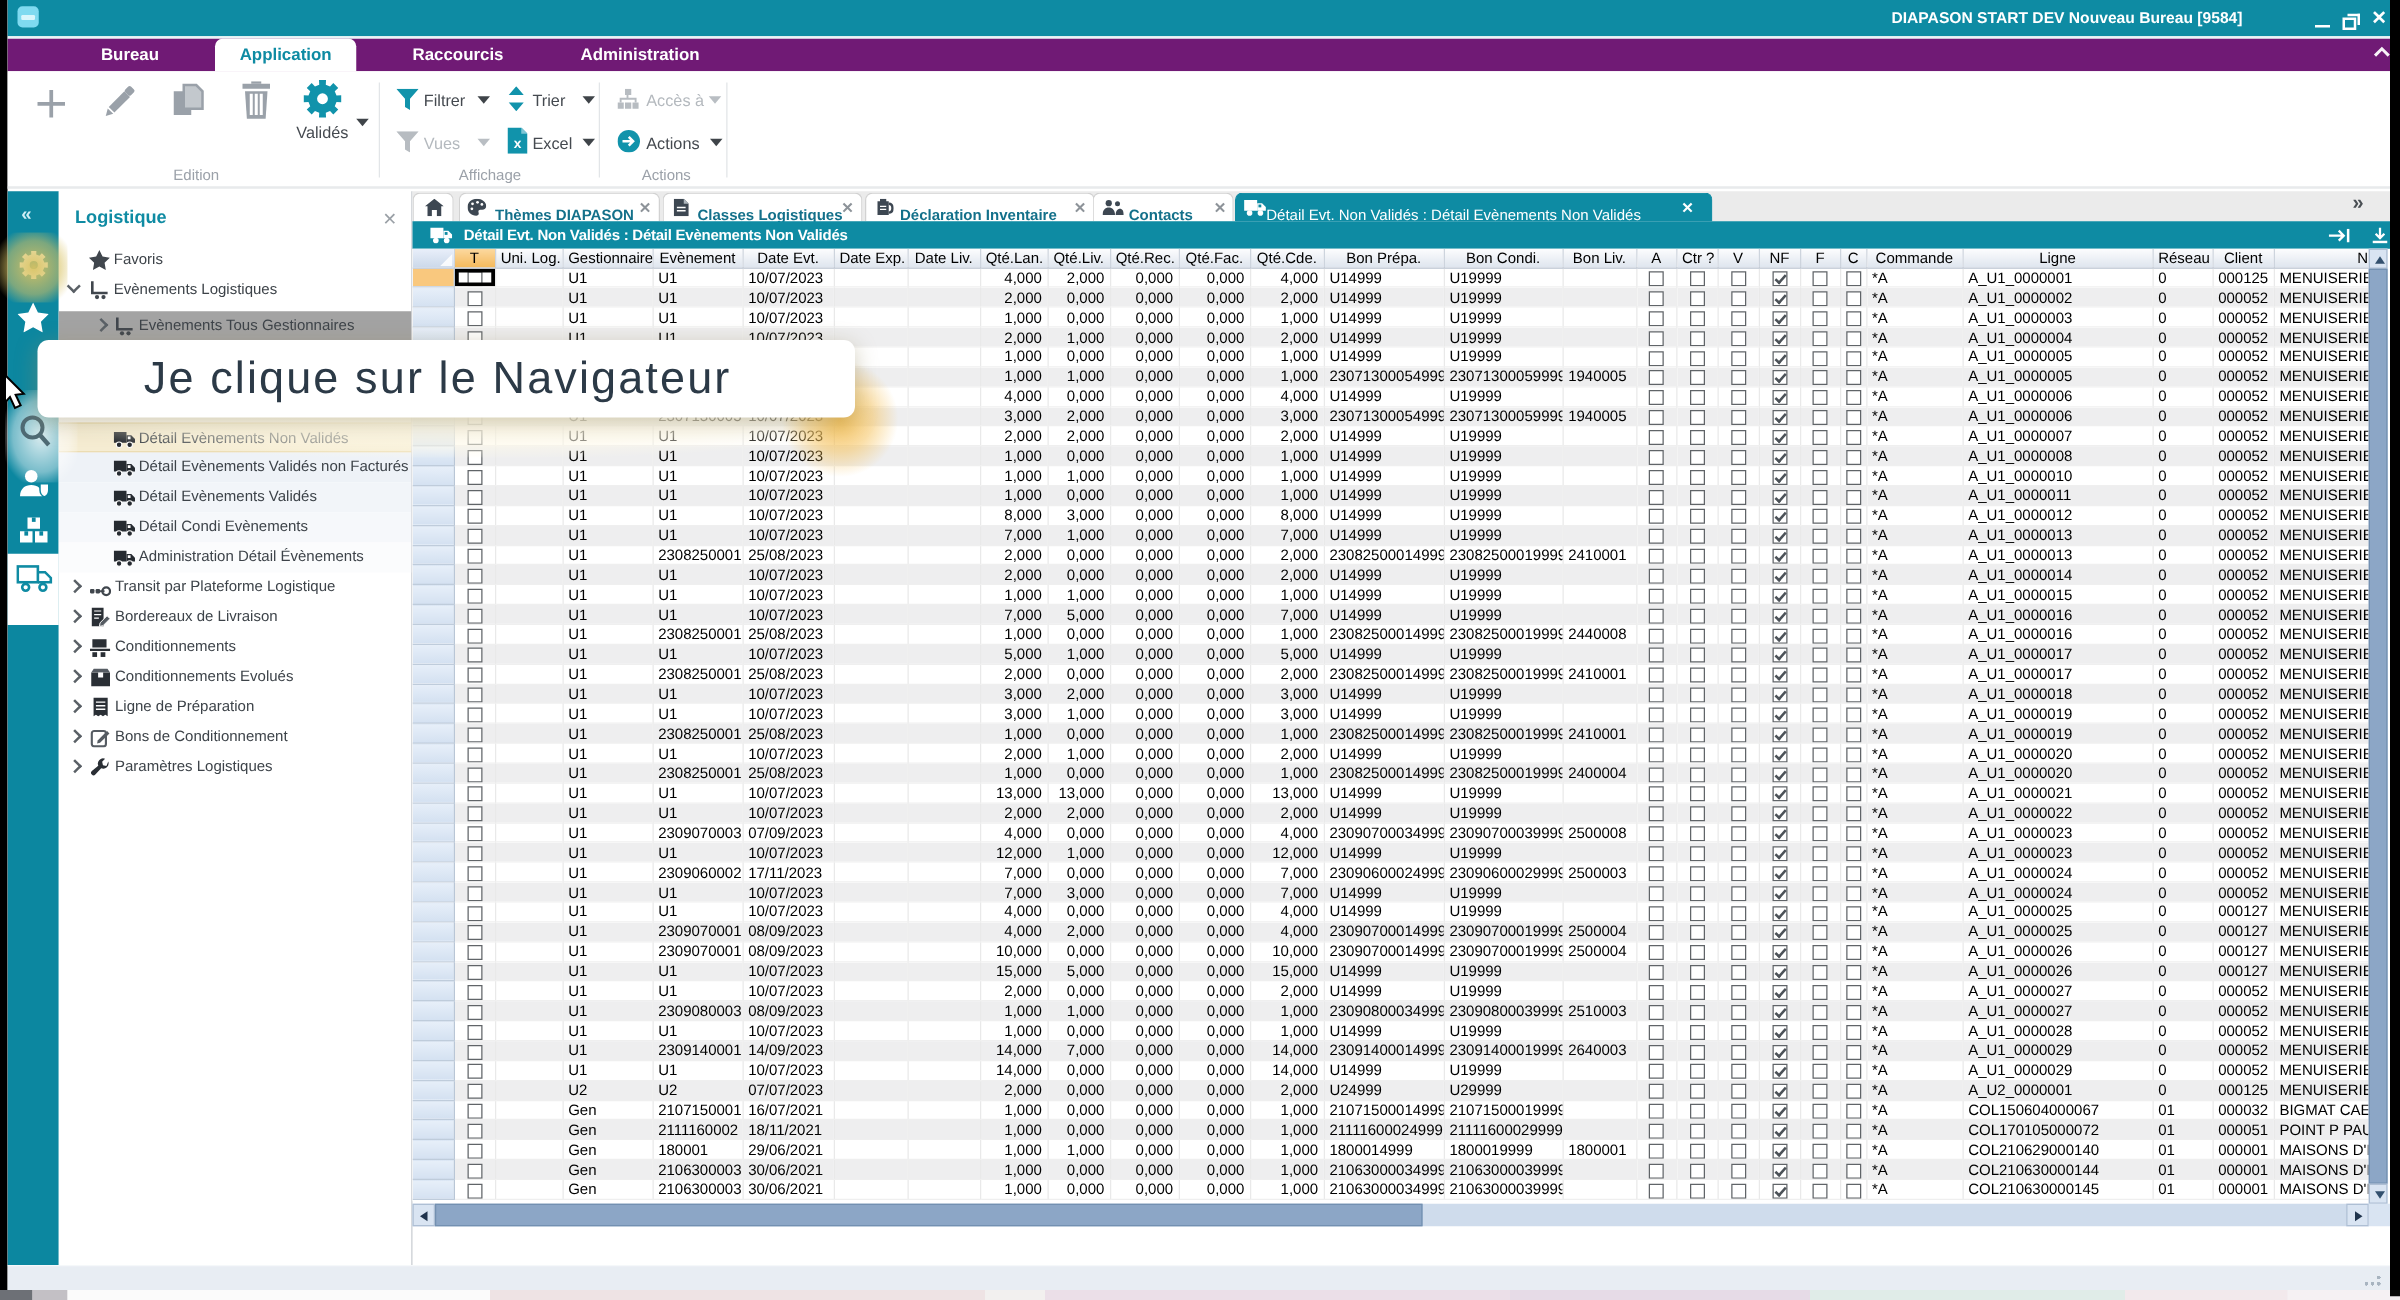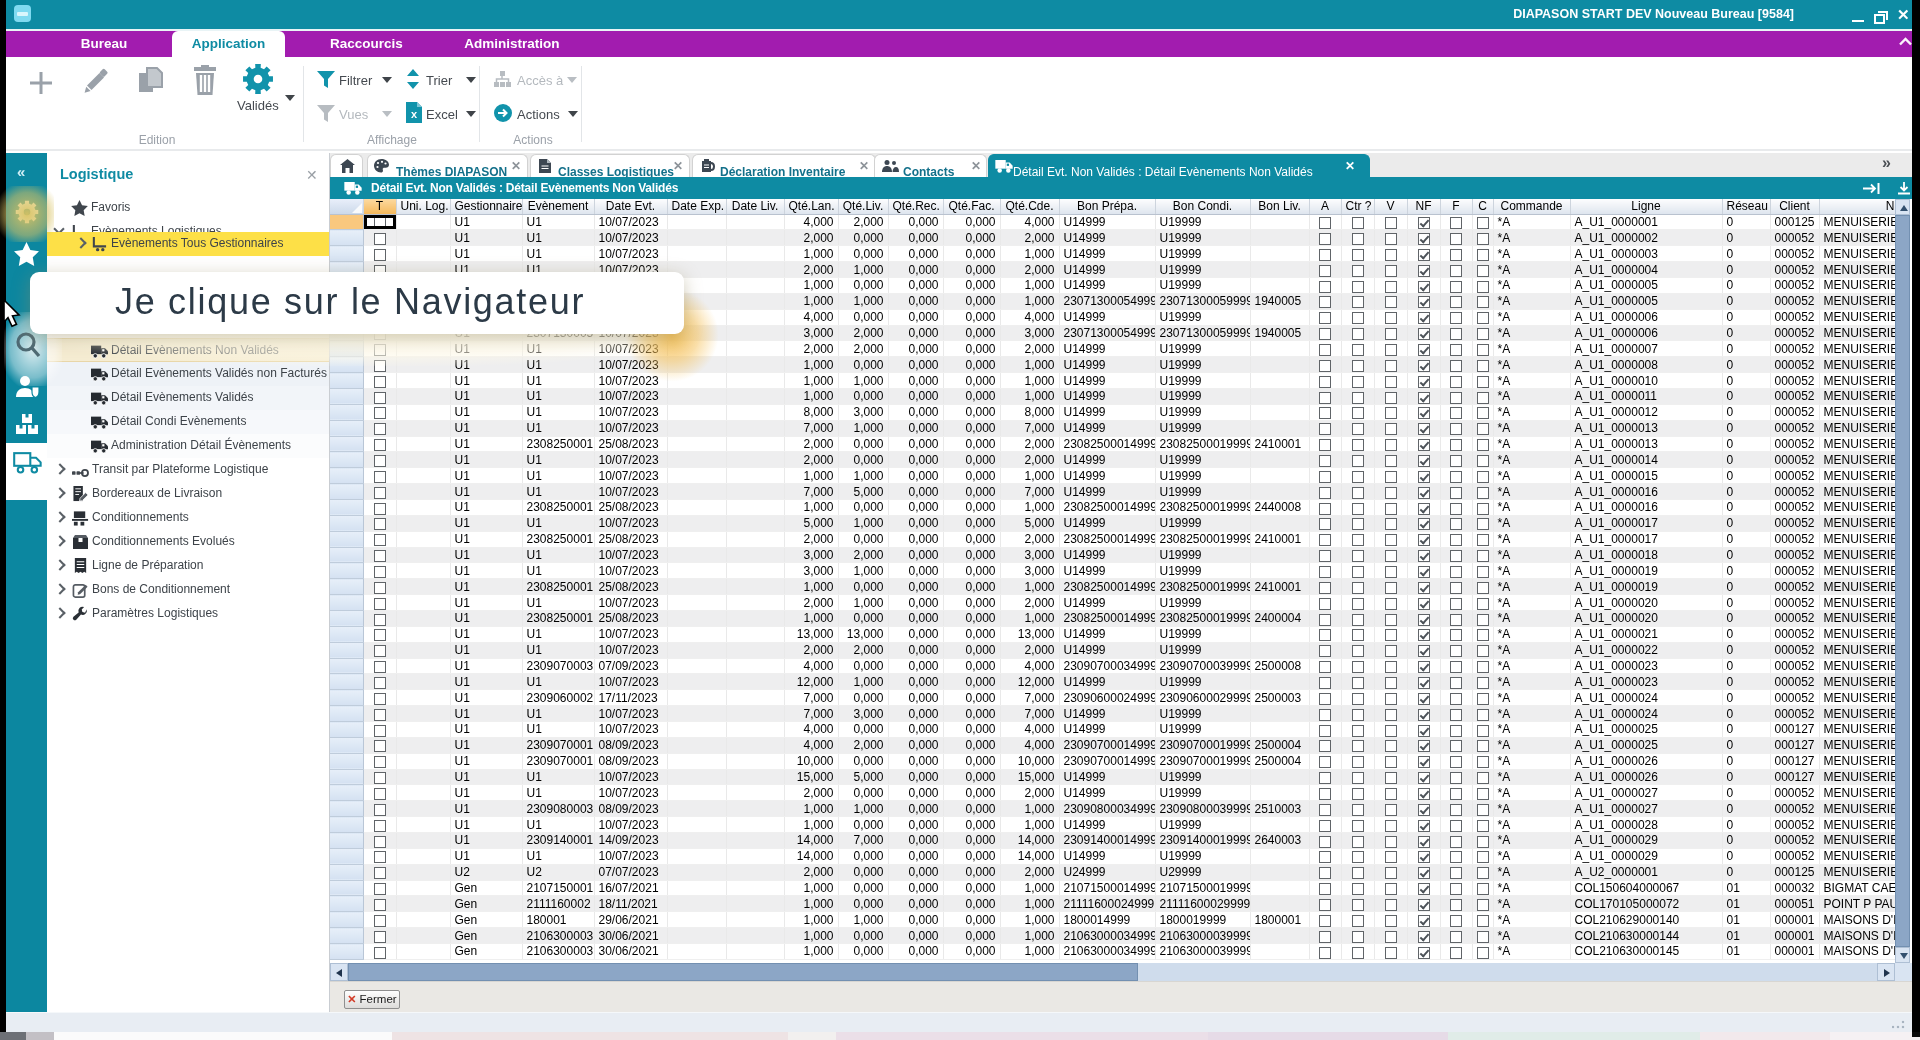--- a/index.html
+++ b/index.html
@@ -10,21 +10,21 @@
 #appicon{position:absolute;left:8px;top:5px;width:17px;height:17px;border-radius:4px;background:#7fdaf0}
 #appicon:after{content:"";position:absolute;left:3px;top:7px;width:11px;height:4px;background:#d9f6fc;border-radius:1px}
 #wtitle{position:absolute;top:7px;right:118px;color:#fff;font-size:12.5px;font-weight:bold}
 .wbtn{position:absolute;top:0;color:#fff}
 #bmin{left:1846px;top:20px;width:12px;height:2px;background:#fff}
 #brest{left:1868px;top:14px;width:11px;height:10px;border:2px solid #fff}
 #brest:after{content:"";position:absolute;left:2px;top:-5px;width:8px;height:7px;border:2px solid #fff;border-bottom:none;border-left:none}
 #bclose{left:1891px;top:7px;font-size:15px;font-weight:bold;line-height:15px}
 
 #ribrow{position:absolute;left:0;top:29px;width:100%;height:2px;background:#e9f4f6}
-#ribtabs{position:absolute;left:0;top:31px;width:100%;height:26px;background:#a21caf}
+#ribtabs{position:absolute;left:0;top:31px;width:100%;height:26px;background:#701a75}
 .rtab{position:absolute;top:0;height:26px;line-height:26px;color:#fff;font-size:13.5px;font-weight:bold;text-align:center}
 #apptab{position:absolute;left:166px;top:0;width:113px;height:26px;background:#fff;border-radius:6px 6px 0 0;color:#0e8ba3;font-size:13.5px;font-weight:bold;text-align:center;line-height:26px}
 
 #toolbar{position:absolute;left:0;top:57px;width:100%;height:94px;background:#fff;border-bottom:2px solid #e8eaec}
 .vsep{position:absolute;width:1px;height:76px;background:#e2e5e8}
 .glabel{position:absolute;top:76px;font-size:12px;color:#9ba1a9;text-align:center;width:80px}
 .tbtxt{position:absolute;font-size:13px;color:#454a50}
 .tbgray{color:#b4b9be}
 .dd{position:absolute;width:0;height:0;border-left:5px solid transparent;border-right:5px solid transparent;border-top:6px solid #3f4449}
 .ddg{border-top-color:#b9bec3}
@@ -238,21 +238,21 @@
       </div>
       <div class="trow" style="top:67px">
         <div class="chev chevD" style="left:8px;top:5px"></div>
         <svg class="ticon" style="left:24px" width="18" height="17" viewBox="0 0 18 17">
           <path d="M3 1v10h13" stroke="#40464d" stroke-width="2.2" fill="none"></path>
           <circle cx="7" cy="14.5" r="1.8" fill="#40464d"></circle>
           <circle cx="12.5" cy="14.5" r="1.8" fill="#40464d"></circle>
         </svg>
         <div class="txt" style="left:44px">Evènements Logistiques</div>
       </div>
-      <div class="trow" style="top:79px;background:#fde047">
+      <div class="trow" style="top:96px;background:#a3a3a3">
         <div class="chev chevR" style="left:30px"></div>
         <svg class="ticon" style="left:44px" width="18" height="17" viewBox="0 0 18 17">
           <path d="M3 1v10h13" stroke="#40464d" stroke-width="2.2" fill="none"></path>
           <circle cx="7" cy="14.5" r="1.8" fill="#40464d"></circle>
           <circle cx="12.5" cy="14.5" r="1.8" fill="#40464d"></circle>
         </svg>
         <div class="txt" style="left:64px">Evènements Tous Gestionnaires</div>
       </div>
       <div class="trow" style="top:185px;background:#f5ecd2;border-top:1px solid #e8d6a8;border-bottom:1px solid #e8d6a8">
         <svg class="ticon" style="left:44px;top:5px" width="18" height="14" viewBox="0 0 20 15">
@@ -1892,23 +1892,20 @@
     <div id="hscroll">
       <div class="sbtn" style="left:0;top:0;width:18px;height:18px">
         <div class="arrow" style="left:5px;top:4.5px;border-top:4px solid transparent;border-bottom:4px solid transparent;border-right:6px solid #20344d"></div>
       </div>
       <div id="hthumb"></div>
       <div class="sbtn" style="left:1547px;top:0;width:18px;height:18px">
         <div class="arrow" style="left:6px;top:4.5px;border-top:4px solid transparent;border-bottom:4px solid transparent;border-left:6px solid #20344d"></div>
       </div>
     </div>
     <div id="corner"></div>
-    <div id="fbar">
-      <div id="fermer"><b>✕</b>Fermer</div>
-    </div>
     <div id="bband">
       <div id="grip"></div>
     </div>
   </div>
 <div id="taskbar">
     <div class="tseg" style="left:0px;width:26px;background:#6d7076"></div>
     <div class="tseg" style="left:26px;width:28px;background:#c3c0c5"></div>
     <div class="tseg" style="left:54px;width:338px;background:#fbfbfb"></div>
     <div class="tseg" style="left:392px;width:396px;background:#eee3e4"></div>
     <div class="tseg" style="left:788px;width:48px;background:#f2f0ef"></div>

